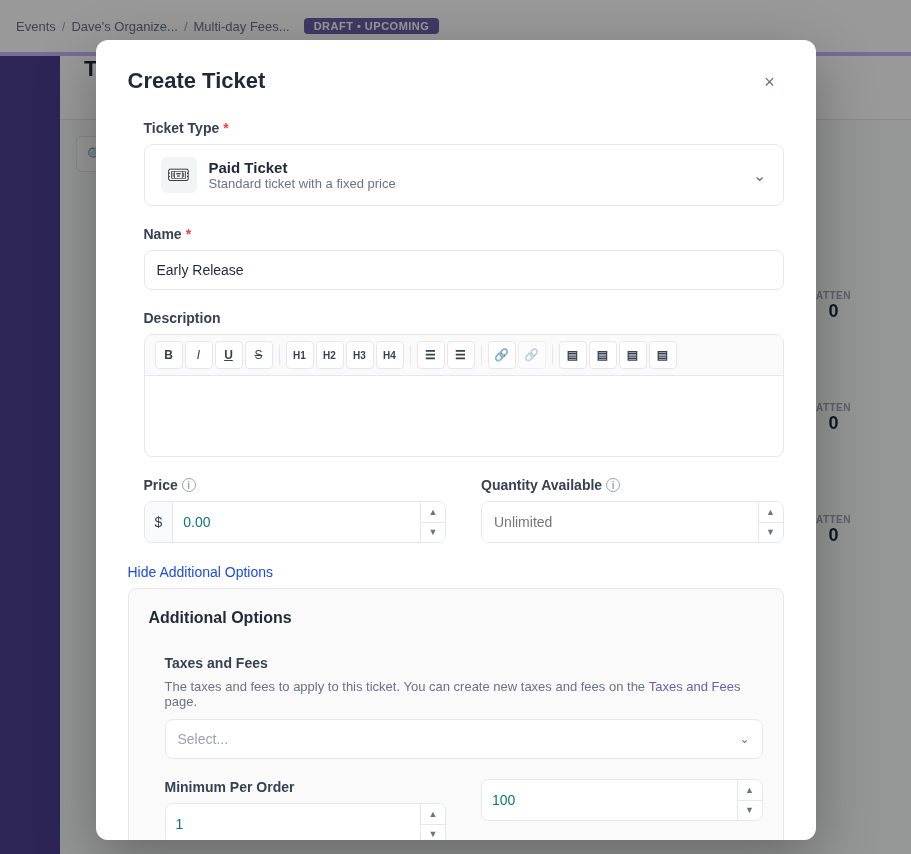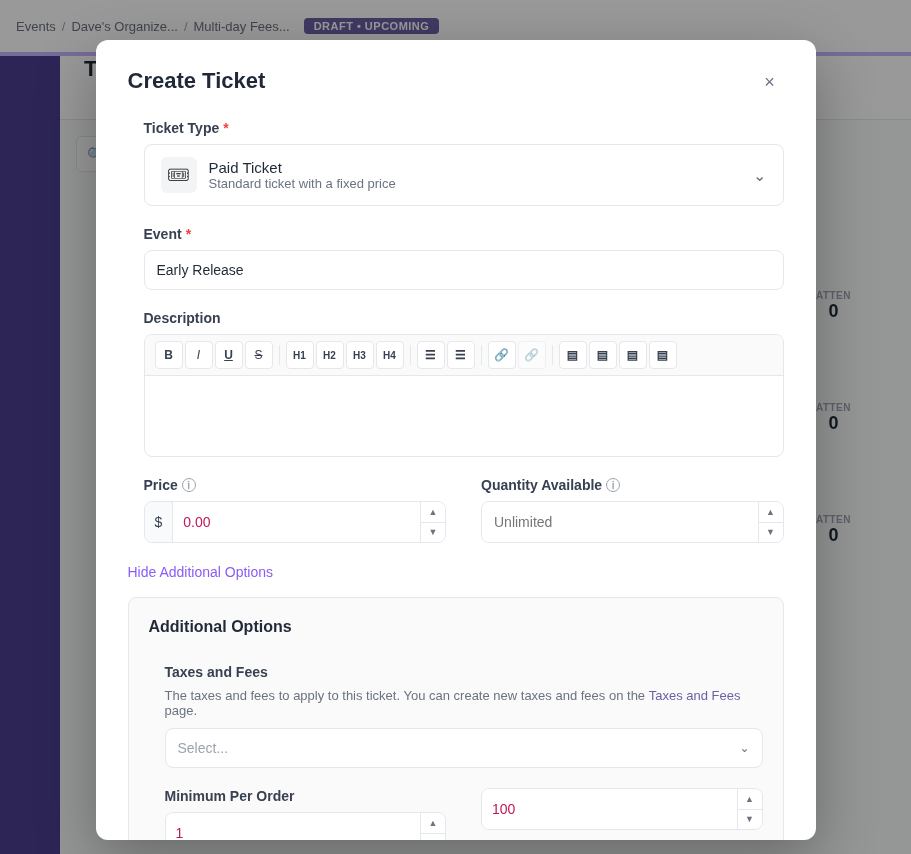--- a/index.html
+++ b/index.html
@@ -274,21 +274,21 @@
       display: flex;
       align-items: center;
       justify-content: center;
       font-size: 18px;
     }
     .ticket-type-info {
       flex: 1;
     }
     .ticket-type-name {
       font-size: 15px;
-      font-weight: 400;
+      font-weight: 700;
       color: #1f2937;
     }
     .ticket-type-desc {
       font-size: 13px;
       color: #6b7280;
     }
     .ticket-type-chevron {
       color: #6b7280;
       font-size: 16px;
     }
@@ -371,21 +371,21 @@
       align-items: center;
       font-size: 14px;
       color: #374151;
     }
     .number-input {
       flex: 1;
       border: none;
       outline: none;
       padding: 0 10px;
       font-size: 14px;
-      color: #be185d;
+      color: #0f766e;
       height: 40px;
     }
     .spinner-btns {
       display: flex;
       flex-direction: column;
       border-left: 1px solid #e5e7eb;
     }
     .spinner-btn {
       flex: 1;
       width: 24px;
@@ -413,27 +413,27 @@
       outline: none;
       padding: 0 12px;
       font-size: 14px;
       color: #9ca3af;
       height: 40px;
       background: #fff;
     }
 
     
     .toggle-link {
-      color: #8b5cf6;
+      color: #1d4ed8;
       font-size: 14px;
       font-weight: 500;
       cursor: pointer;
       text-decoration: none;
       display: inline-block;
-      margin-bottom: 17px;
+      margin-bottom: 8px;
     }
 
     
     .additional-options {
       border: 1px solid #e5e7eb;
       border-radius: 8px;
       padding: 20px;
       background: #fafafa;
     }
     .additional-title {
@@ -587,21 +587,21 @@
           <div class="ticket-type-name">Paid Ticket</div>
           <div class="ticket-type-desc">Standard ticket with a fixed price</div>
         </div>
         <span class="ticket-type-chevron">⌄</span>
       </div>
     </div>
 
     
     <div class="form-group">
       <div class="form-label">
-        <span>Event</span>
+        <span>Name</span>
         <span class="required-star">*</span>
       </div>
       <input class="text-input" type="text" value="Early Release" style="">
     </div>
 
     
     <div class="form-group">
       <div class="form-label">Description</div>
       <div class="rich-editor">
         <div class="editor-toolbar">

